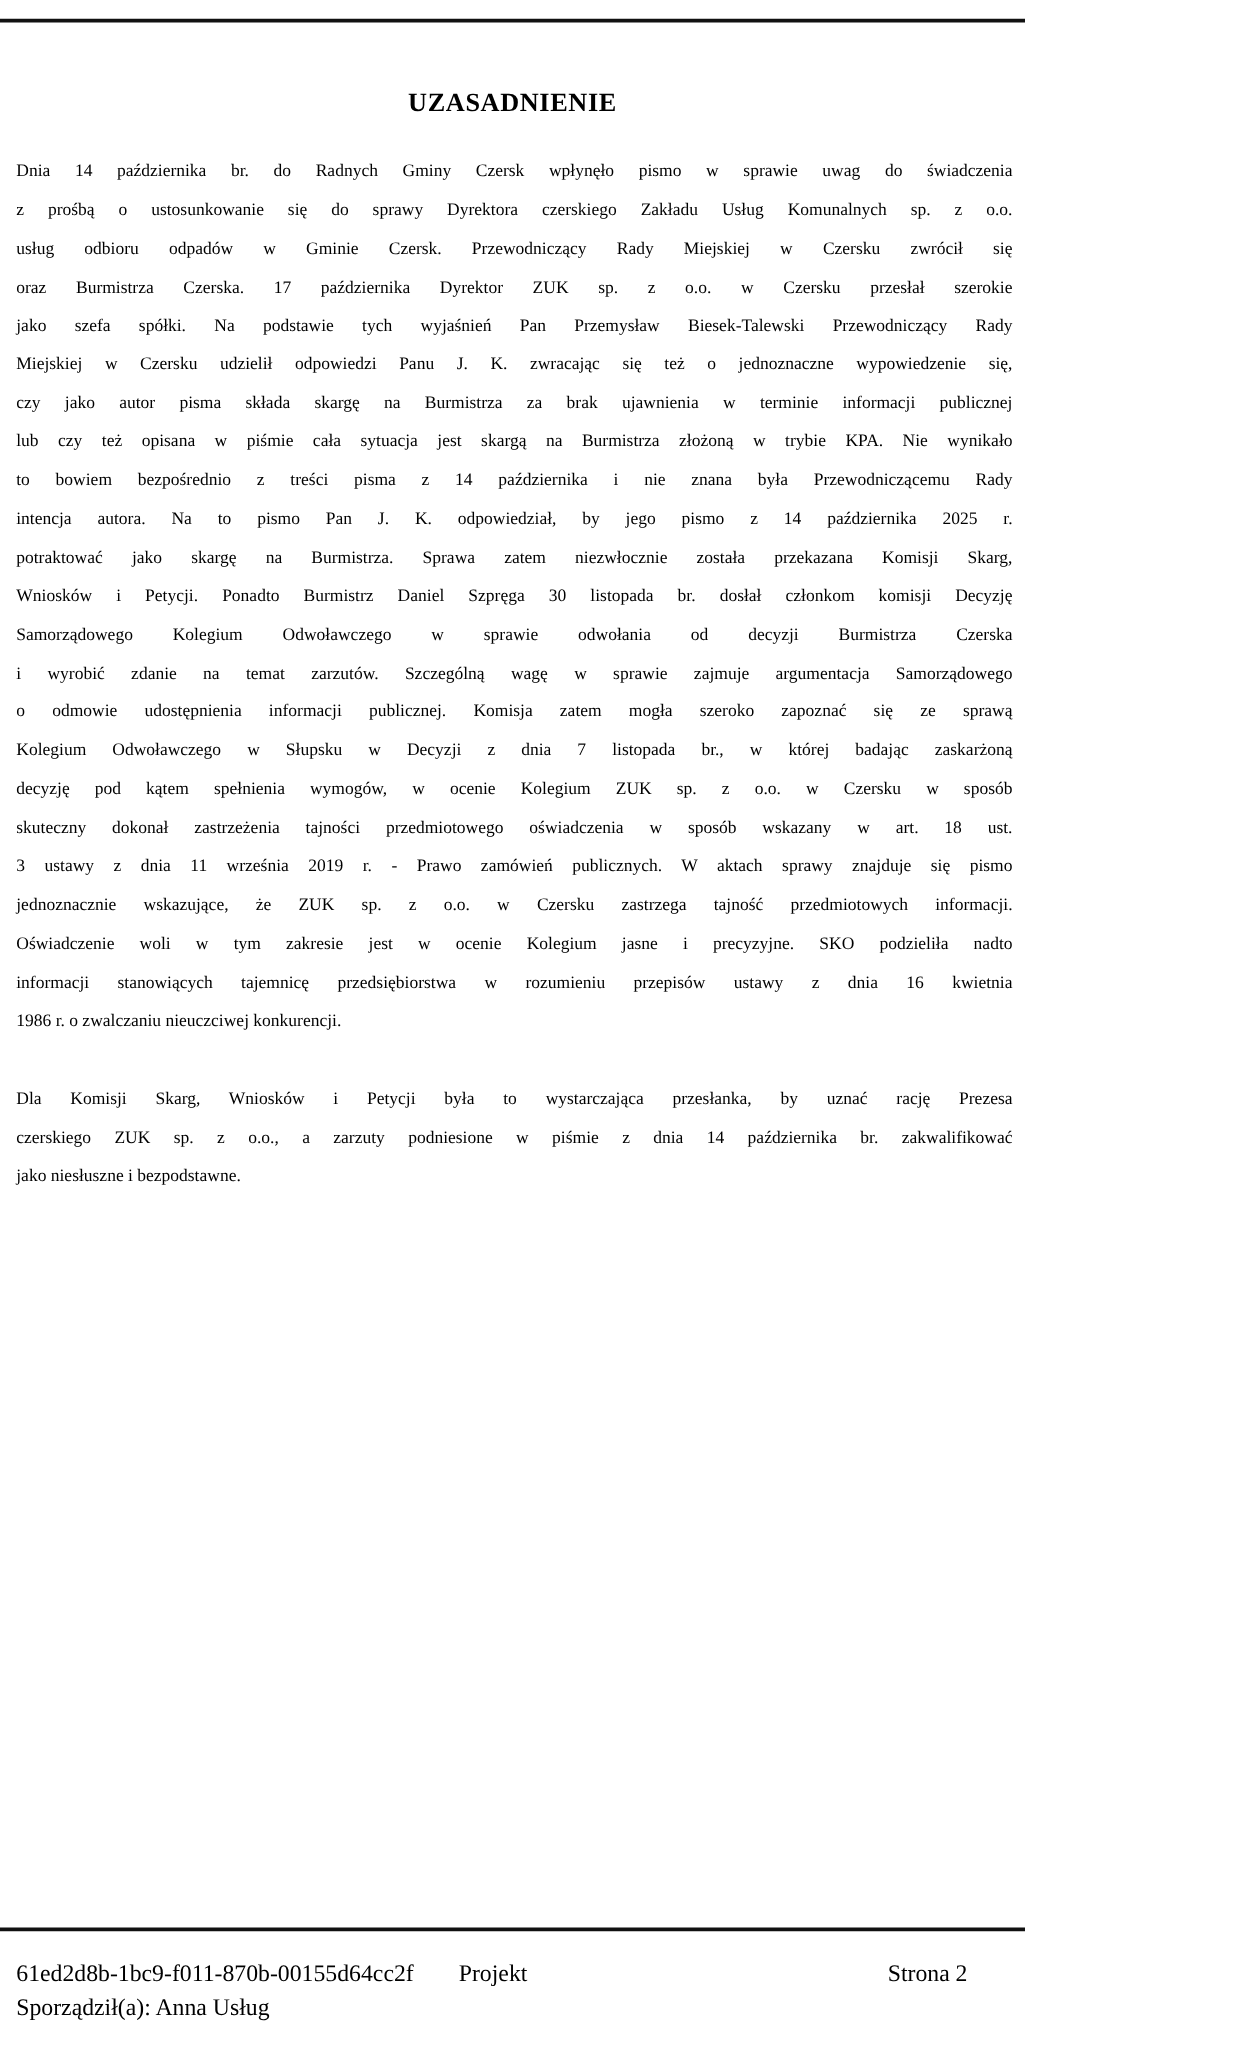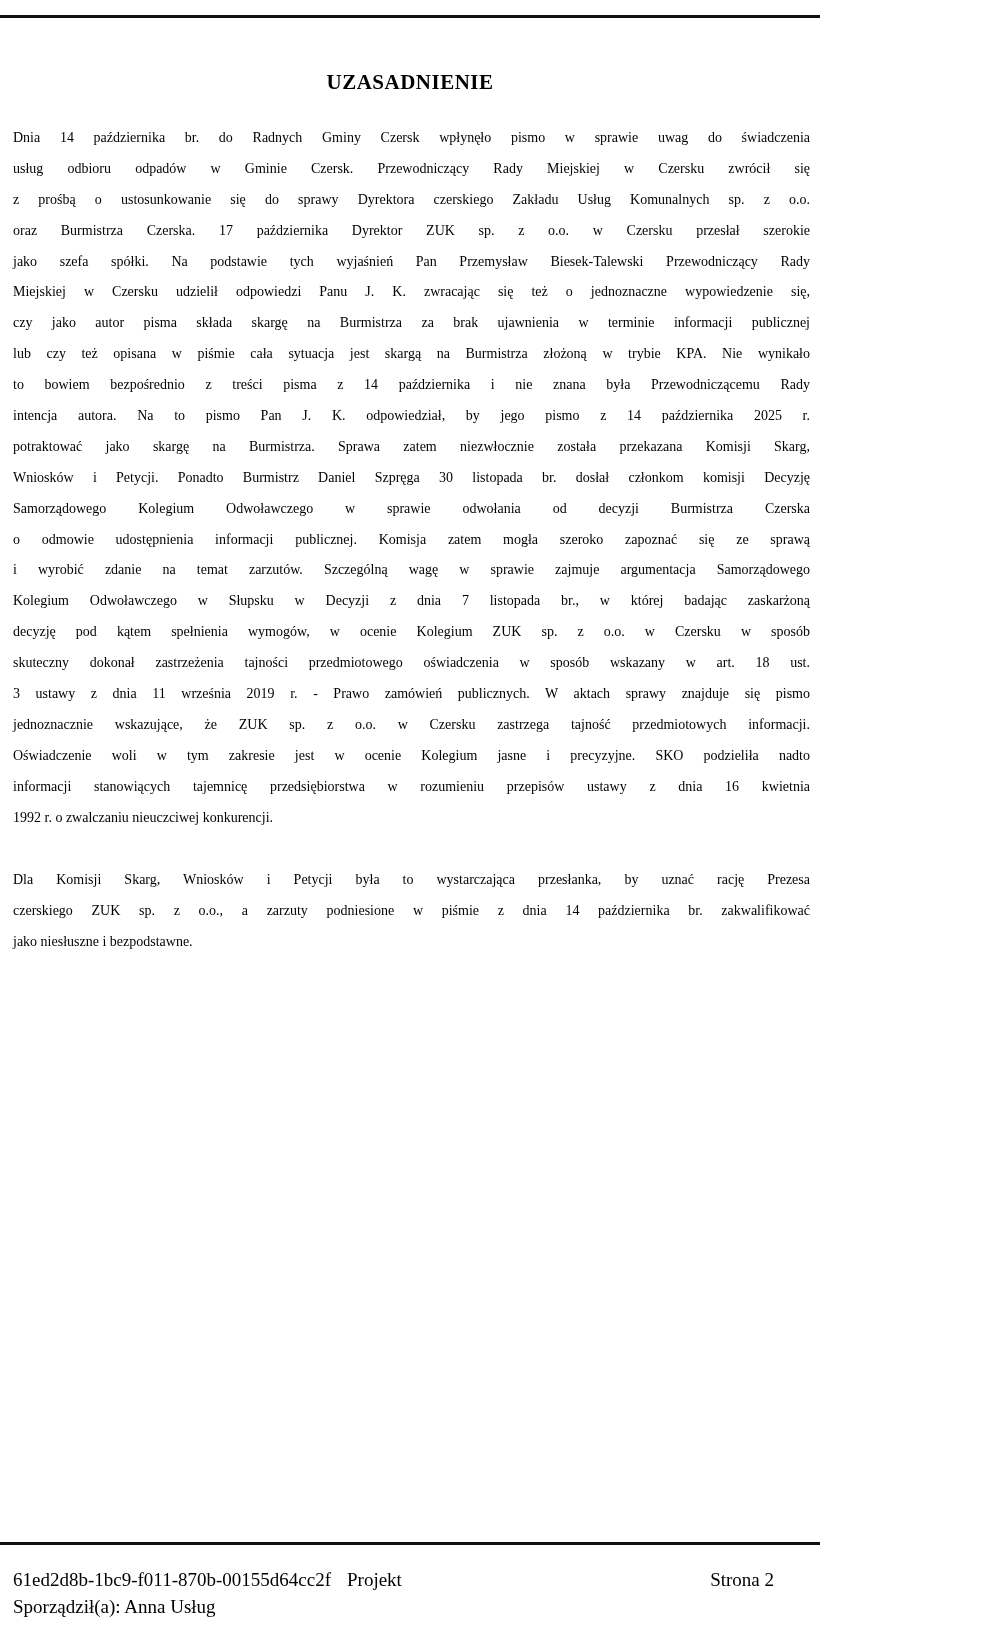--- a/index.html
+++ b/index.html
@@ -65,56 +65,56 @@
     left: 13px;
     right: 46px;
     font-size: 19px;
     line-height: 27px;
   }
   .footer-row-1 {
     display: flex;
     justify-content: space-between;
     align-items: baseline;
   }
-  .footer-status { margin-left: 16px; }
+  .footer-status { margin-left: 36px; }
 </style>
 </head>
 <body>
 
 <div class="page">
 
   <div class="top-rule"></div>
 
   <h1 class="doc-title">UZASADNIENIE</h1>
 
   <div class="doc-body">
     <div class="paragraph">
         <div class="line">Dnia 14 października br. do Radnych Gminy Czersk wpłynęło pismo w sprawie uwag do świadczenia</div>
+        <div class="line">z prośbą o ustosunkowanie się do sprawy Dyrektora czerskiego Zakładu Usług Komunalnych sp. z o.o.</div>
         <div class="line">usług odbioru odpadów w Gminie Czersk. Przewodniczący Rady Miejskiej w Czersku zwrócił się</div>
-        <div class="line">z prośbą o ustosunkowanie się do sprawy Dyrektora czerskiego Zakładu Usług Komunalnych sp. z o.o.</div>
         <div class="line">oraz Burmistrza Czerska. 17 października Dyrektor ZUK sp. z o.o. w Czersku przesłał szerokie</div>
         <div class="line">jako szefa spółki. Na podstawie tych wyjaśnień Pan Przemysław Biesek-Talewski Przewodniczący Rady</div>
         <div class="line">Miejskiej w Czersku udzielił odpowiedzi Panu J. K. zwracając się też o jednoznaczne wypowiedzenie się,</div>
         <div class="line">czy jako autor pisma składa skargę na Burmistrza za brak ujawnienia w terminie informacji publicznej</div>
         <div class="line">lub czy też opisana w piśmie cała sytuacja jest skargą na Burmistrza złożoną w trybie KPA. Nie wynikało</div>
         <div class="line">to bowiem bezpośrednio z treści pisma z 14 października i nie znana była Przewodniczącemu Rady</div>
         <div class="line">intencja autora. Na to pismo Pan J. K. odpowiedział, by jego pismo z 14 października 2025 r.</div>
         <div class="line">potraktować jako skargę na Burmistrza. Sprawa zatem niezwłocznie została przekazana Komisji Skarg,</div>
         <div class="line">Wniosków i Petycji. Ponadto Burmistrz Daniel Szpręga 30 listopada br. dosłał członkom komisji Decyzję</div>
         <div class="line">Samorządowego Kolegium Odwoławczego w sprawie odwołania od decyzji Burmistrza Czerska</div>
+        <div class="line">i wyrobić zdanie na temat zarzutów. Szczególną wagę w sprawie zajmuje argumentacja Samorządowego</div>
         <div class="line">o odmowie udostępnienia informacji publicznej. Komisja zatem mogła szeroko zapoznać się ze sprawą</div>
-        <div class="line">i wyrobić zdanie na temat zarzutów. Szczególną wagę w sprawie zajmuje argumentacja Samorządowego</div>
         <div class="line">Kolegium Odwoławczego w Słupsku w Decyzji z dnia 7 listopada br., w której badając zaskarżoną</div>
         <div class="line">decyzję pod kątem spełnienia wymogów, w ocenie Kolegium ZUK sp. z o.o. w Czersku w sposób</div>
         <div class="line">skuteczny dokonał zastrzeżenia tajności przedmiotowego oświadczenia w sposób wskazany w art. 18 ust.</div>
         <div class="line">3 ustawy z dnia 11 września 2019 r. - Prawo zamówień publicznych. W aktach sprawy znajduje się pismo</div>
         <div class="line">jednoznacznie wskazujące, że ZUK sp. z o.o. w Czersku zastrzega tajność przedmiotowych informacji.</div>
         <div class="line">Oświadczenie woli w tym zakresie jest w ocenie Kolegium jasne i precyzyjne. SKO podzieliła nadto</div>
         <div class="line">informacji stanowiących tajemnicę przedsiębiorstwa w rozumieniu przepisów ustawy z dnia 16 kwietnia</div>
-        <div class="line last">1992 r. o zwalczaniu nieuczciwej konkurencji.</div>
+        <div class="line last">1986 r. o zwalczaniu nieuczciwej konkurencji.</div>
       </div>
     <div class="paragraph">
         <div class="line">Dla Komisji Skarg, Wniosków i Petycji była to wystarczająca przesłanka, by uznać rację Prezesa</div>
         <div class="line">czerskiego ZUK sp. z o.o., a zarzuty podniesione w piśmie z dnia 14 października br. zakwalifikować</div>
         <div class="line last">jako niesłuszne i bezpodstawne.</div>
       </div>
   </div>
 
   <div class="footer-rule"></div>
 

